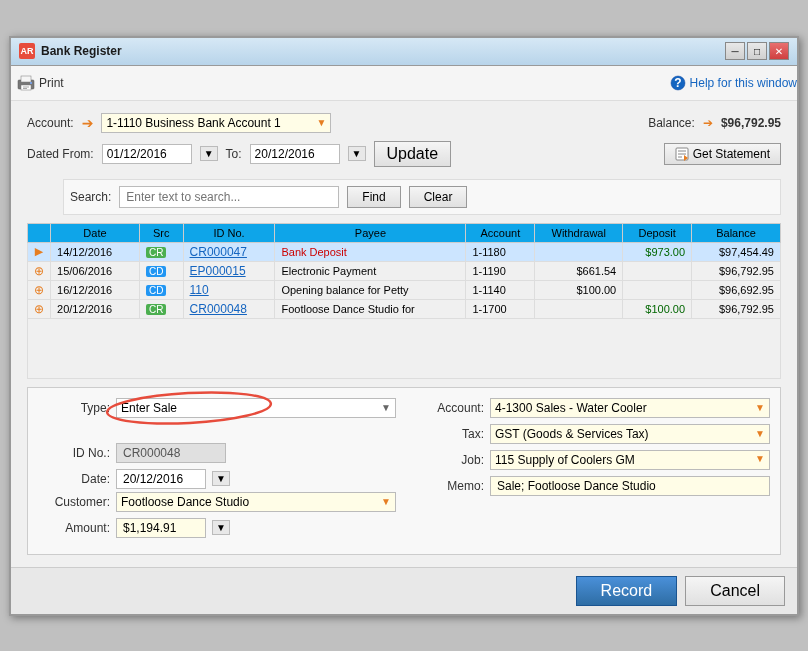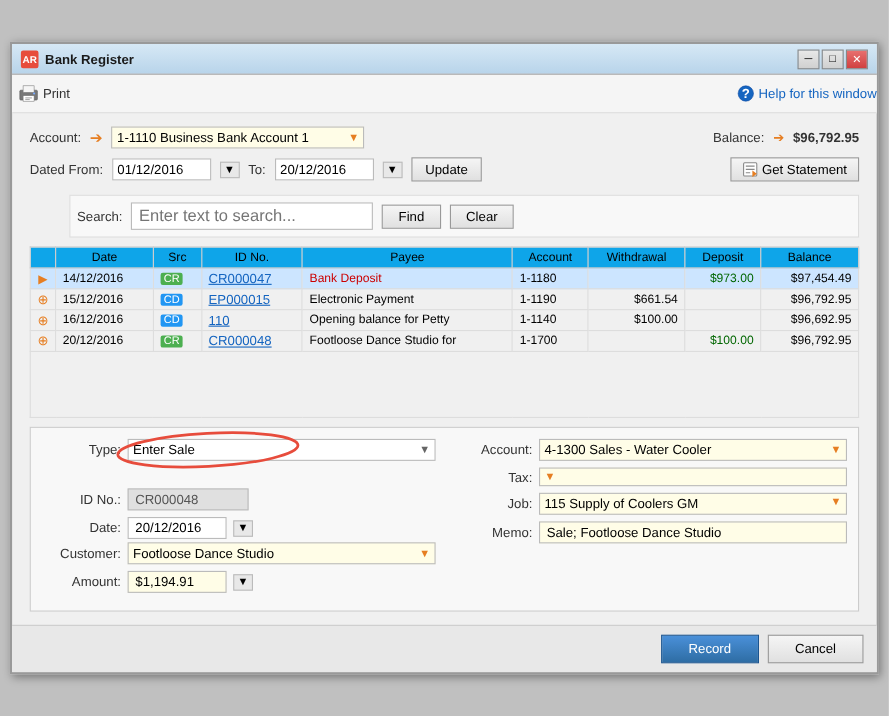--- a/index.html
+++ b/index.html
@@ -27,25 +27,25 @@
     .label { color: #333; font-size: 12px; }
     .account-arrow { color: #e67e22; font-size: 14px; }
     .balance-section { display: flex; align-items: center; gap: 8px; }
     .balance-label { color: #333; }
     .balance-arrow { color: #e67e22; }
     .balance-value { font-weight: bold; color: #333; }
     
     .date-row { display: flex; align-items: center; gap: 8px; margin-bottom: 12px; }
     .date-input { border: 1px solid #bbb; padding: 2px 4px; width: 90px; font-size: 12px; background: white; }
     .date-btn { border: 1px solid #bbb; background: #e8e8e8; padding: 1px 3px; cursor: pointer; font-size: 10px; }
-    .update-btn { border: 1px solid #999; background: linear-gradient(to bottom, #f5f5f5, #e0e0e0); padding: 3px 12px; cursor: pointer; font-size: 12px; }
+    .update-btn { border: 1px solid #999; background: linear-gradient(to bottom, #f5f5f5, #e0e0e0); padding: 3px 12px; cursor: pointer; font-size: 16px; }
     .get-statement-btn { border: 1px solid #999; background: linear-gradient(to bottom, #f5f5f5, #e0e0e0); padding: 3px 10px; cursor: pointer; font-size: 12px; display: flex; align-items: center; gap: 4px; }
     
     .search-row { display: flex; align-items: center; gap: 8px; margin-bottom: 8px; padding: 6px; background: #f8f8f8; border: 1px solid #ddd; margin-left: 36px; }
-    .search-input { border: 1px solid #bbb; padding: 3px 6px; width: 220px; font-size: 15px; color: #aaa; background: white; }
+    .search-input { border: 1px solid #bbb; padding: 3px 6px; width: 220px; font-size: 12px; color: #aaa; background: white; }
     .find-btn { border: 1px solid #999; background: linear-gradient(to bottom, #f5f5f5, #e0e0e0); padding: 3px 14px; cursor: pointer; }
     .clear-btn { border: 1px solid #999; background: linear-gradient(to bottom, #f5f5f5, #e0e0e0); padding: 3px 14px; cursor: pointer; }
     
     .table { width: 100%; border-collapse: collapse; border: 1px solid #ccc; }
     .table th { background: #0ea5e9; border: 1px solid #ccc; padding: 3px 6px; text-align: center; font-weight: normal; font-size: 11px; }
     .table td { border: 1px solid #ddd; padding: 2px 6px; font-size: 11px; }
     .table tr.selected td { background: #cce5ff; }
     .table tr.selected td.payee { color: #cc0000; }
     .arrow-cell { width: 20px; text-align: center; color: #e67e22; font-size: 14px; }
     .nav-arrow { color: #e67e22; cursor: pointer; }
@@ -55,21 +55,21 @@
     .amount-right { text-align: right; }
     .deposit-green { color: #006600; }
     
     .lower-section { margin-top: 8px; border: 1px solid #ccc; padding: 10px; background: #f8f8f8; }
     .form-grid { display: grid; grid-template-columns: 1fr 1fr; gap: 6px 16px; }
     .form-row { display: flex; align-items: center; gap: 6px; }
     .form-label { width: 72px; text-align: right; color: #333; flex-shrink: 0; font-size: 12px; }
     .form-control { border: 1px solid #bbb; padding: 2px 6px; background: white; font-size: 12px; flex: 1; }
     
     .footer { padding: 8px 12px; display: flex; justify-content: flex-end; gap: 8px; background: #e8e8e8; border-top: 1px solid #ccc; }
-    .footer-btn { border: 1px solid #999; background: linear-gradient(to bottom, #f5f5f5, #e0e0e0); padding: 5px 24px; cursor: pointer; font-size: 12px; min-width: 80px; }
+    .footer-btn { border: 1px solid #999; background: linear-gradient(to bottom, #f5f5f5, #e0e0e0); padding: 5px 24px; cursor: pointer; font-size: 16px; min-width: 80px; }
     .footer-btn.primary { background: linear-gradient(to bottom, #4a90d9, #2e6da4); color: white; border-color: #1a5490; }
     .id-input { border: 1px solid #bbb; padding: 2px 6px; background: #e0e0e0; font-size: 12px; width: 110px; color: #555; }
   </style>
 </head>
 <body>
 
 <div class="window">
 
   <div class="title-bar">
     <div class="title-bar-icon">AR</div>
@@ -171,21 +171,21 @@
           <td><span class="cr-badge">CR</span></td>
           <td><span class="id-link">CR000047</span></td>
           <td class="payee" style="color:#cc0000;">Bank Deposit</td>
           <td>1-1180</td>
           <td class="amount-right"></td>
           <td class="amount-right deposit-green">$973.00</td>
           <td class="amount-right">$97,454.49</td>
         </tr>
         <tr>
           <td class="arrow-cell"><span class="nav-arrow">⊕</span></td>
-          <td>15/12/2016</td>
+          <td>15/06/2016</td>
           <td><span class="cd-badge">CD</span></td>
           <td><span class="id-link">EP000015</span></td>
           <td>Electronic Payment</td>
           <td>1-1190</td>
           <td class="amount-right">$661.54</td>
           <td class="amount-right"></td>
           <td class="amount-right">$96,792.95</td>
         </tr>
         <tr>
           <td class="arrow-cell"><span class="nav-arrow">⊕</span></td>
@@ -266,20 +266,21 @@
             <span class="form-label">Account:</span>
             <div style="display:flex;flex:1;align-items:center;border:1px solid #bbb;background:#fffde7;padding:2px 4px;">
               <span style="flex:1;">4-1300 Sales - Water Cooler</span>
               <span style="color:#e67e22;font-size:10px;">▼</span>
             </div>
           </div>
 
           <div class="form-row" style="margin-bottom:6px;">
             <span class="form-label">Tax:</span>
             <div style="display:flex;flex:1;align-items:center;border:1px solid #bbb;background:#fffde7;padding:2px 4px;">
+              <span style="flex:1;">GST (Goods &amp; Services Tax)</span>
               <span style="color:#e67e22;font-size:10px;">▼</span>
             </div>
           </div>
 
           <div class="form-row" style="margin-bottom:6px;">
             <span class="form-label">Job:</span>
             <div style="display:flex;flex:1;align-items:flex-start;border:1px solid #bbb;background:#fffde7;padding:2px 4px;">
               <span style="flex:1;">115 Supply of Coolers GM</span>
               <span style="color:#e67e22;font-size:10px;">▼</span>
             </div>

